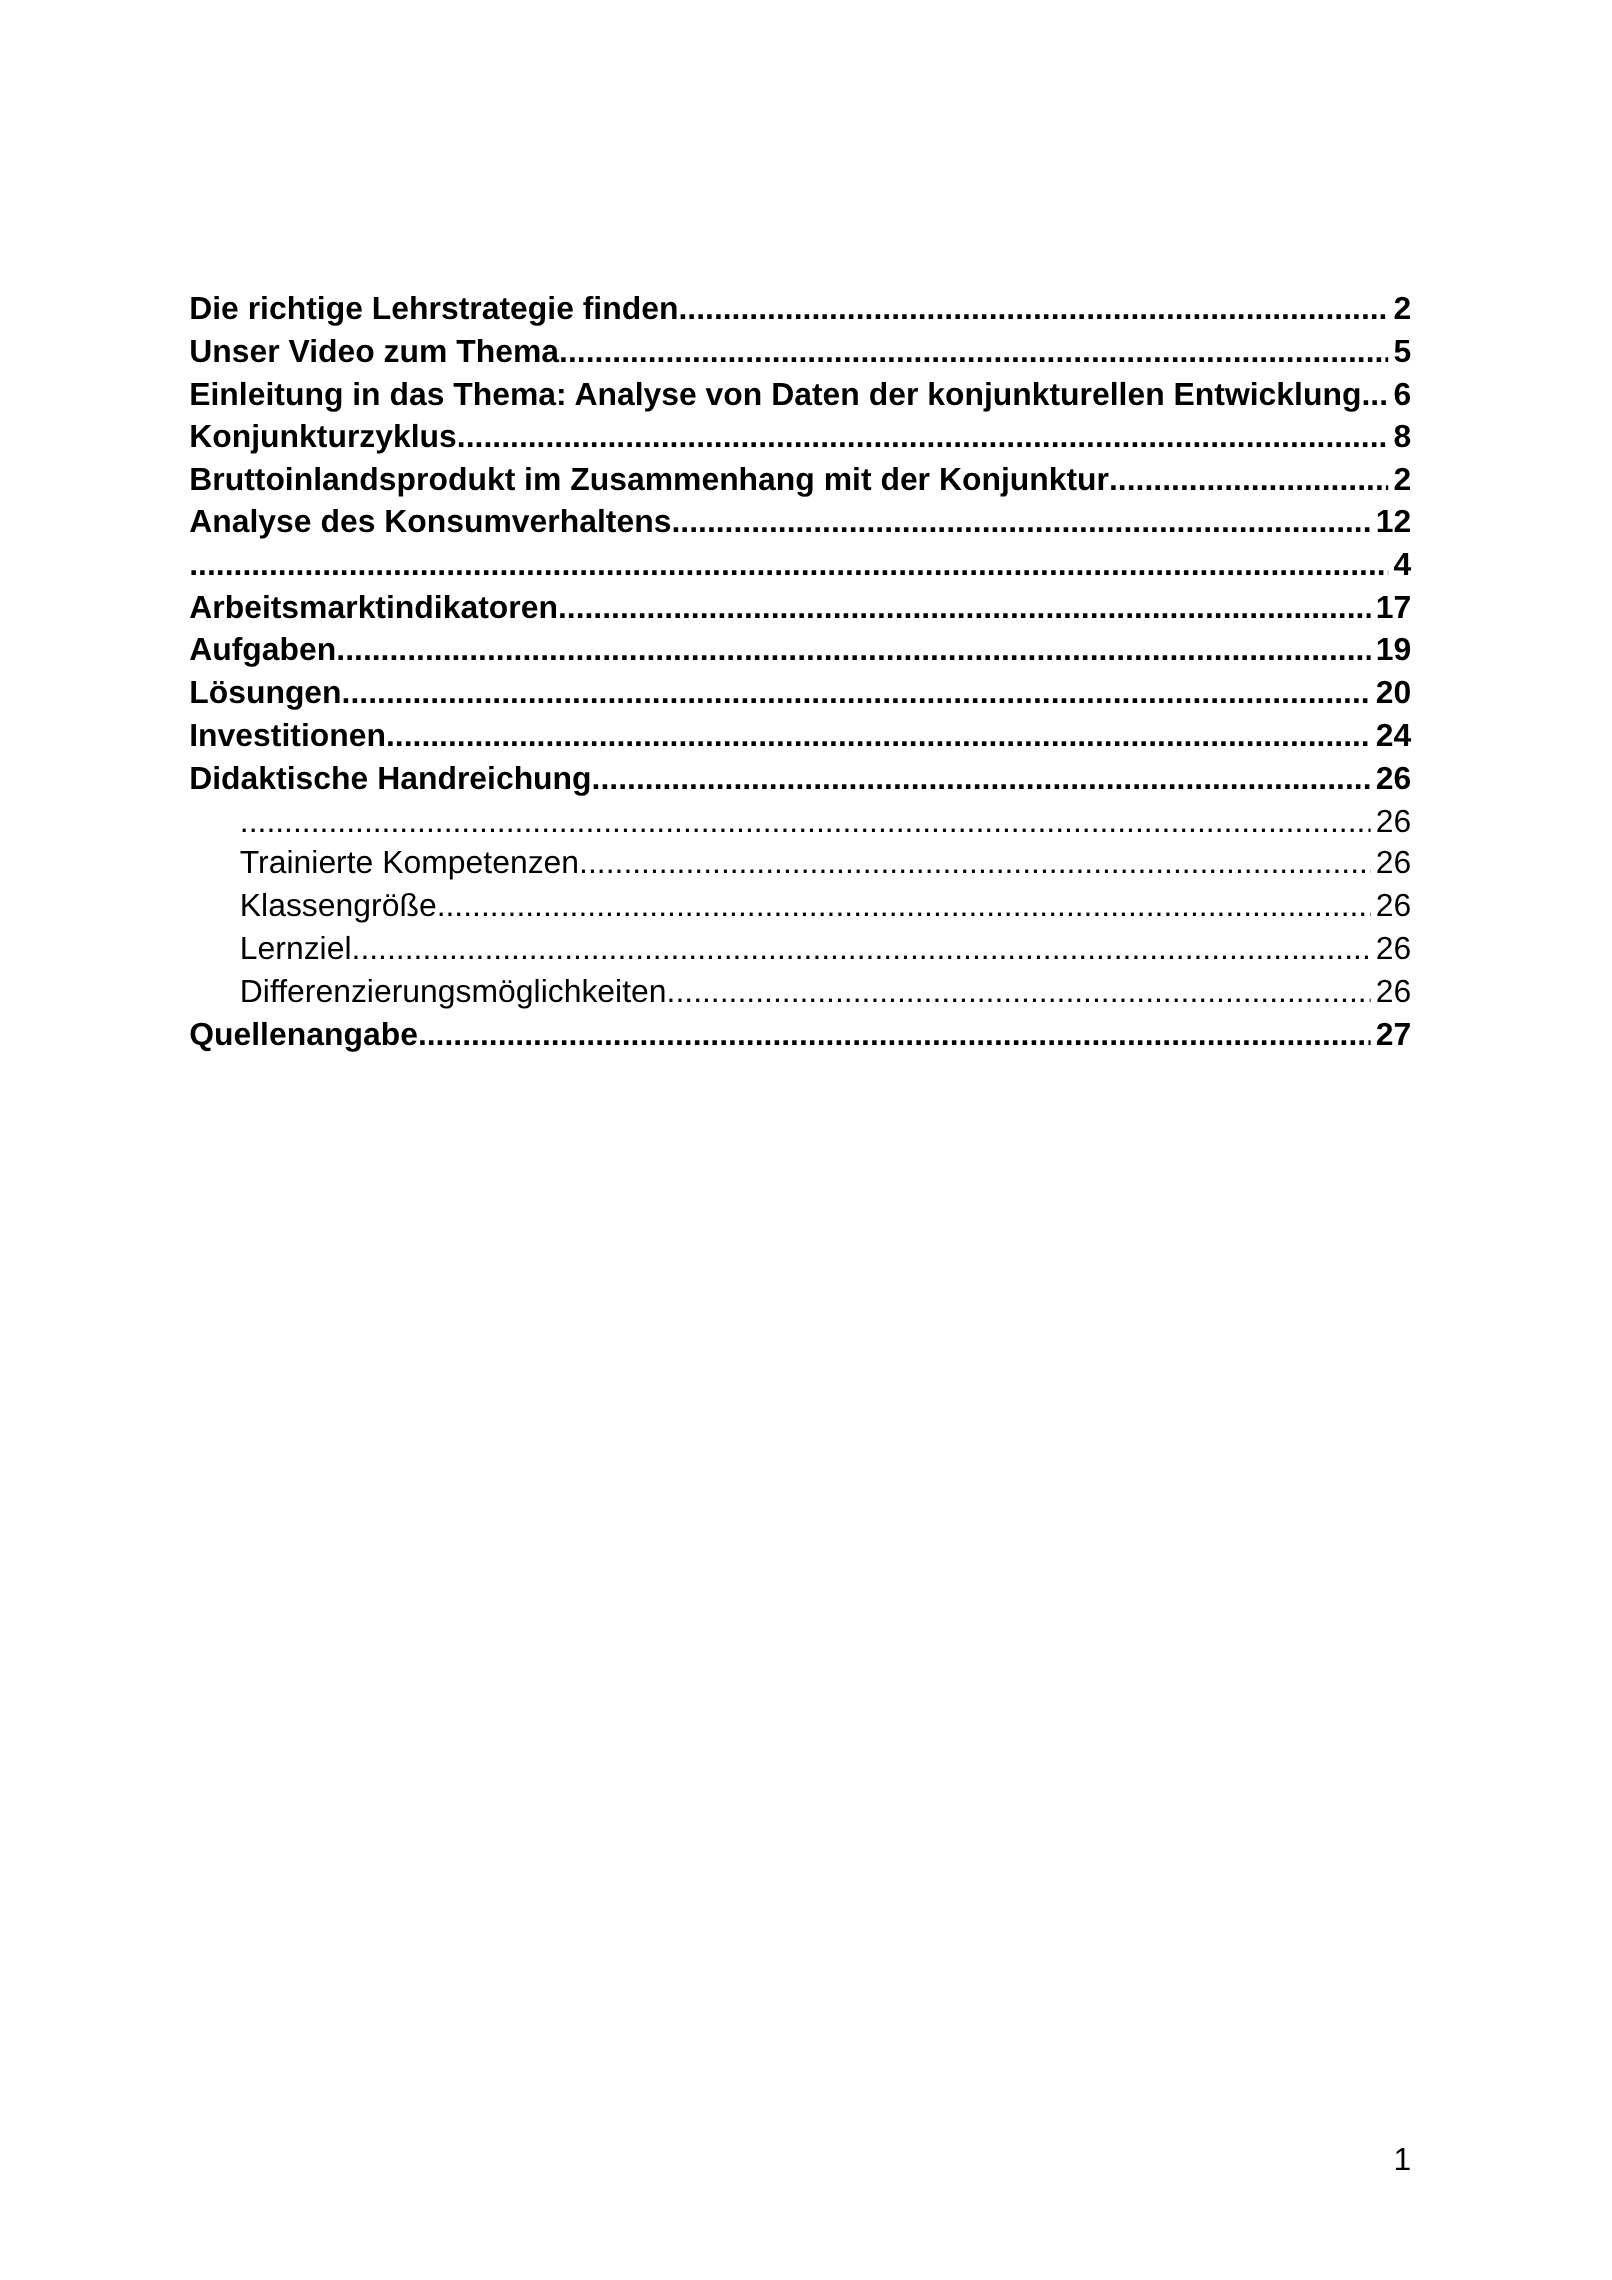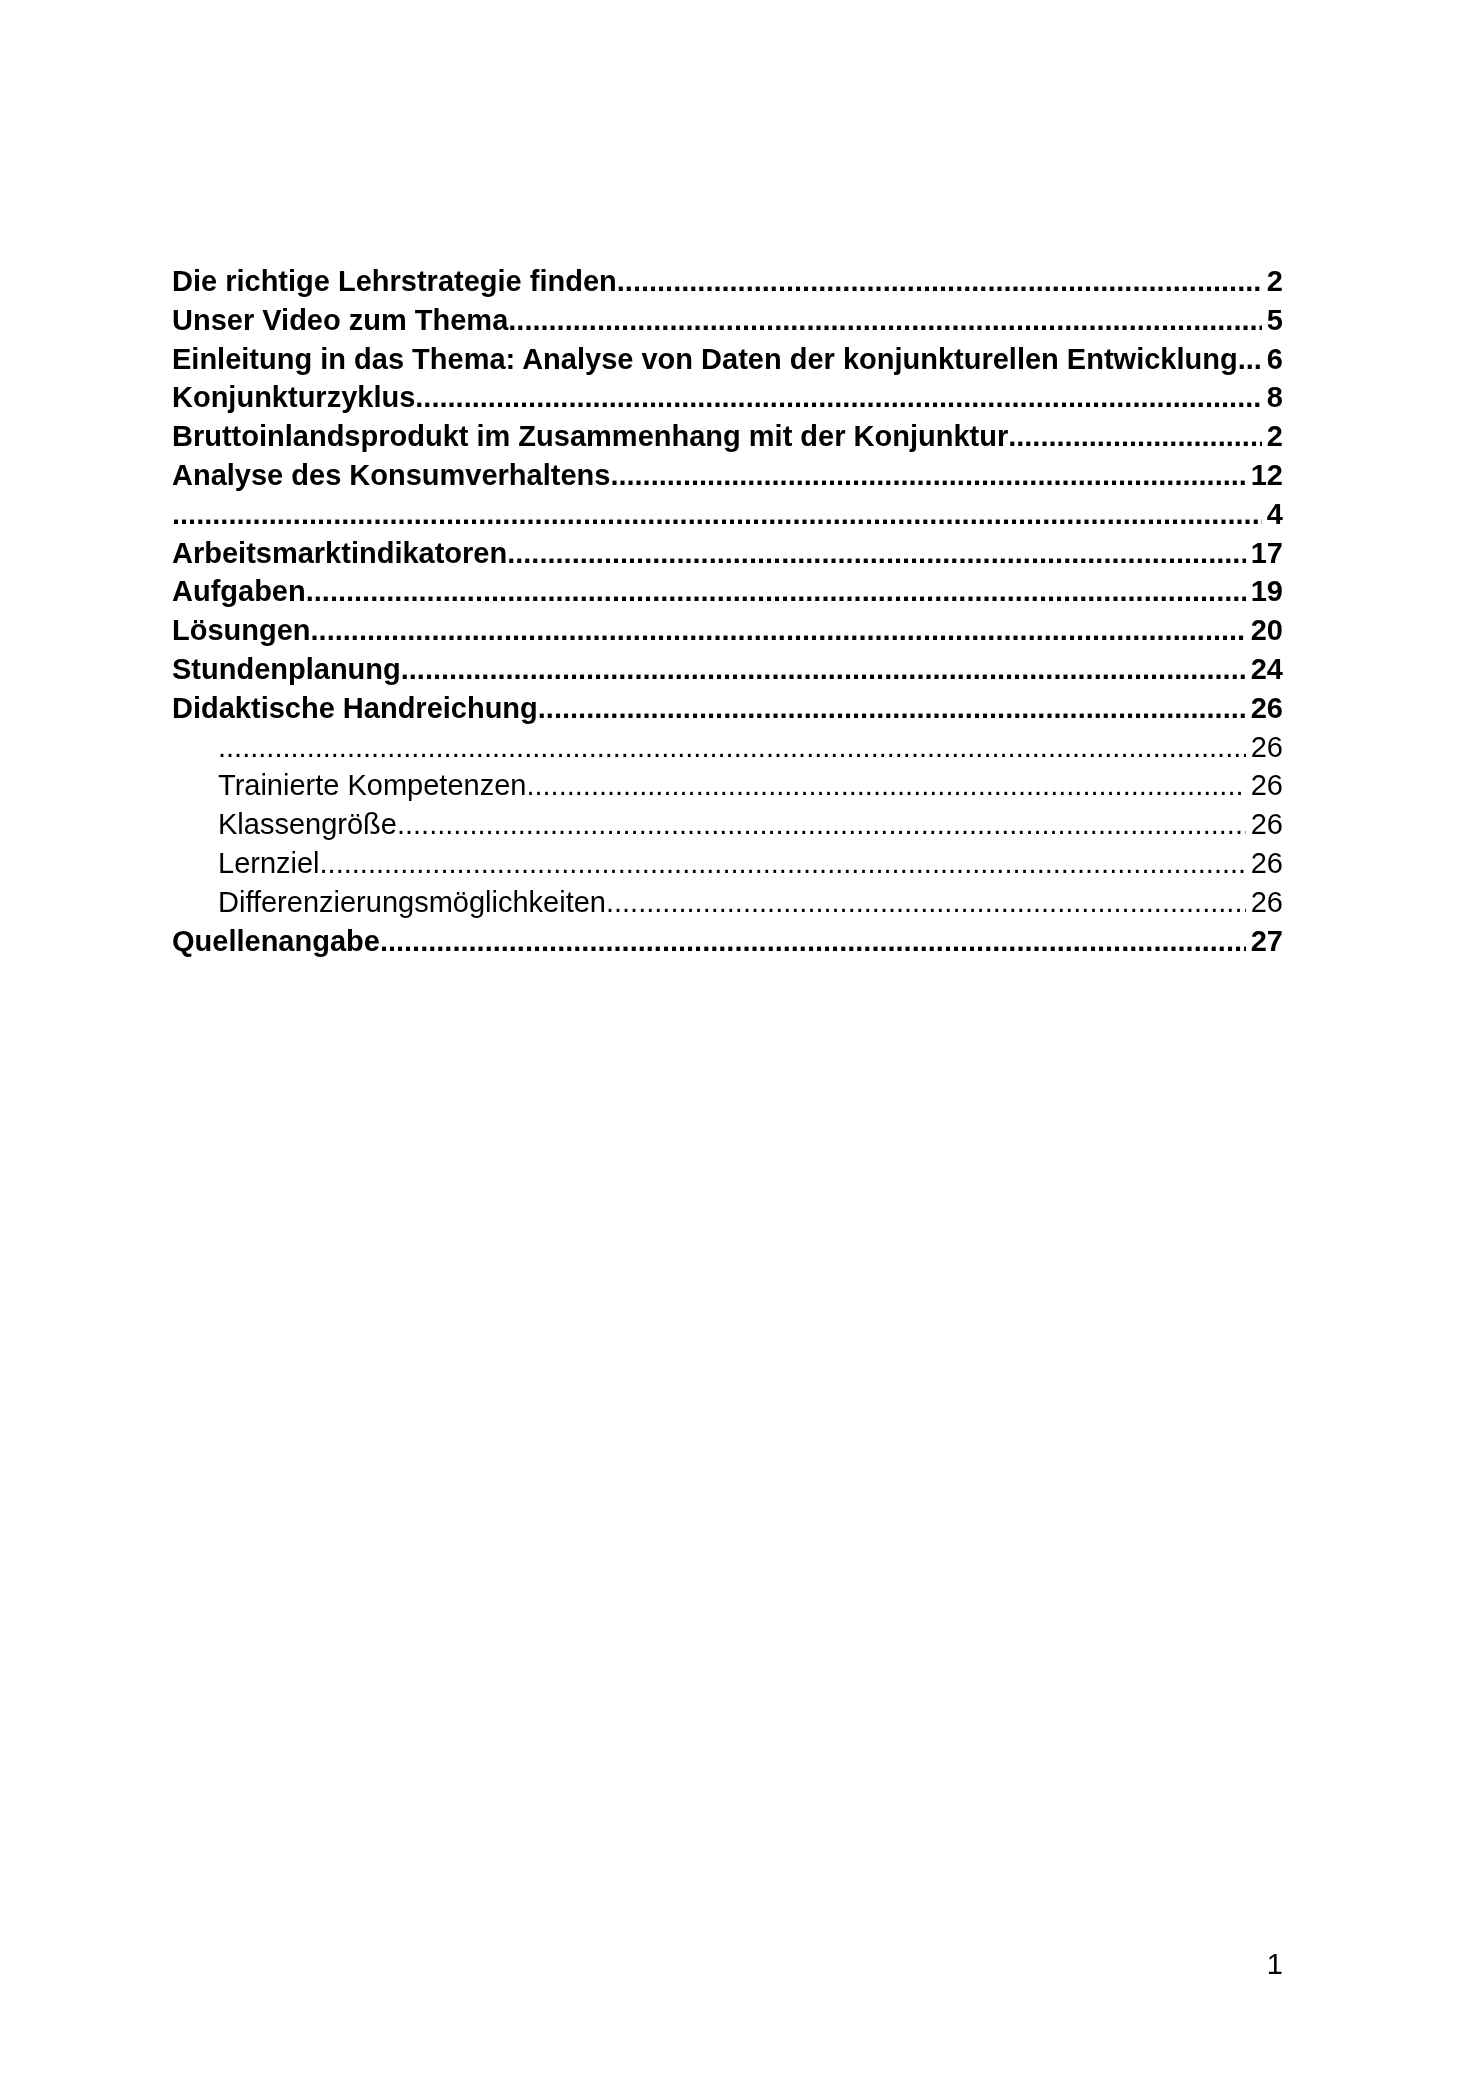--- a/index.html
+++ b/index.html
@@ -105,21 +105,21 @@
         <span class="toc-label">Aufgaben</span>
         <span class="toc-dots">............................................................................................................................................................................................................................................................................................................</span>
         <span class="toc-page">19</span>
       </div>
       <div class="toc-row level-1 bold">
         <span class="toc-label">Lösungen</span>
         <span class="toc-dots">............................................................................................................................................................................................................................................................................................................</span>
         <span class="toc-page">20</span>
       </div>
       <div class="toc-row level-1 bold">
-        <span class="toc-label">Stundenplanung</span>
+        <span class="toc-label">Investitionen</span>
         <span class="toc-dots">............................................................................................................................................................................................................................................................................................................</span>
         <span class="toc-page">24</span>
       </div>
       <div class="toc-row level-1 bold">
         <span class="toc-label">Didaktische Handreichung</span>
         <span class="toc-dots">............................................................................................................................................................................................................................................................................................................</span>
         <span class="toc-page">26</span>
       </div>
       <div class="toc-row level-2">
         <span class="toc-dots">............................................................................................................................................................................................................................................................................................................</span>

